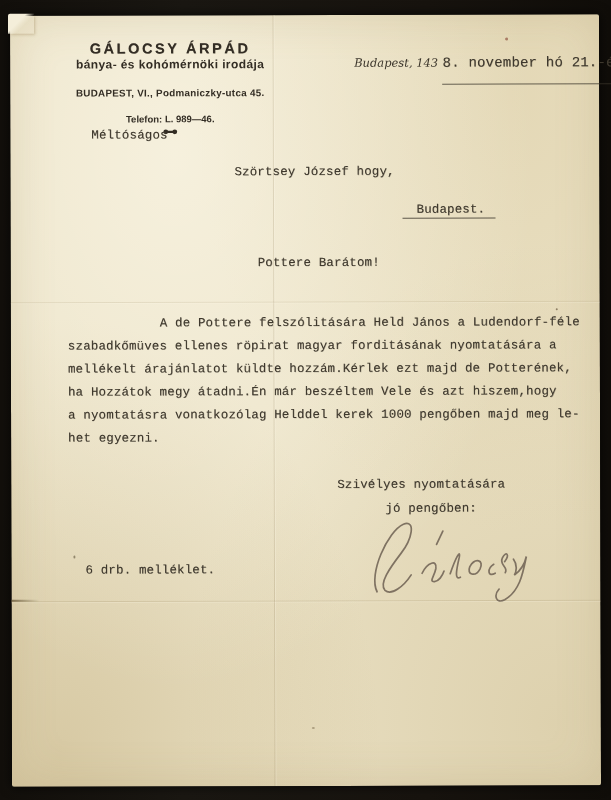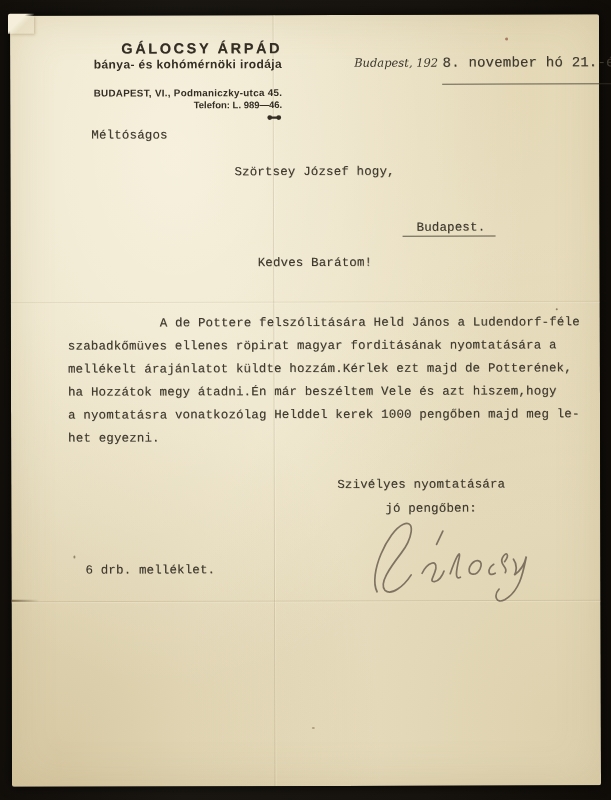--- a/index.html
+++ b/index.html
@@ -21,27 +21,27 @@
     box-shadow:0 0 12px rgba(0,0,0,.75), inset 0 0 46px rgba(148,124,70,.20);
     transform:rotate(-.15deg);
     border-radius:2px;
   }
   .typed{
     position:absolute;
     font-family:"Liberation Mono","DejaVu Sans Mono",monospace;
     font-size:12.4px;color:#3e382d;letter-spacing:.2px;white-space:pre;
     text-shadow:.4px .3px 0 rgba(62,56,45,.4);
   }
-  .underline{border-bottom:1.4px solid rgba(58,52,42,.8);margin-top:18px;}
-  .lh{position:absolute;left:32px;top:26px;width:240px;text-align:right;color:#332d24;}
+  .underline{border-bottom:1.4px solid rgba(58,52,42,.8);}
+  .lh{position:absolute;left:40px;top:26px;width:240px;text-align:center;color:#332d24;}
   .lh-name{font-size:14.5px;font-weight:bold;letter-spacing:2.6px;line-height:15px;
     text-shadow:.3px .3px 0 rgba(51,45,36,.5);}
   .lh-sub{font-size:12px;font-weight:bold;letter-spacing:.4px;margin-top:3px;line-height:11px;}
   .lh-addr{font-size:9.8px;font-weight:bold;letter-spacing:.3px;margin-top:17px;line-height:11px;}
-  .lh-tel{font-size:9.5px;font-weight:bold;margin-top:1px;line-height:11px;}
+  .lh-tel{font-size:9.5px;font-weight:bold;margin-top:15px;line-height:11px;}
   .lh-orn{margin-top:2px;line-height:8px;}
   .dateline{position:absolute;left:344px;top:38px;white-space:nowrap;}
   .dateline .printed{font-family:"DejaVu Serif","Liberation Serif",serif;font-style:italic;
     font-size:11.5px;color:#3b352b;}
   .dateline .typedspan{font-family:"Liberation Mono","DejaVu Sans Mono",monospace;
     font-size:14px;color:#3e382d;letter-spacing:.2px;
     border-bottom:1.4px solid rgba(58,52,42,.75);padding-bottom:13px;
     text-shadow:.4px .3px 0 rgba(62,56,45,.4);}
   .body-block{position:absolute;left:57px;top:297px;width:500px;}
   .body-block .bline{
@@ -93,29 +93,29 @@
       <div class="lh-orn">
         <svg width="16" height="7" viewBox="0 0 16 7" aria-hidden="true">
           <circle cx="3.5" cy="3.5" r="2.4" fill="#332d24"></circle>
           <circle cx="12.5" cy="3.5" r="2.4" fill="#332d24"></circle>
           <rect x="5" y="2.4" width="6" height="2.2" fill="#332d24"></rect>
         </svg>
       </div>
     </div>
 
     <div class="dateline">
-      <span class="printed">Budapest, 192</span>
+      <span class="printed">Budapest, 143</span>
       <span class="typedspan">8. november hó 21.-én.</span>
     </div>
 
     <div class="typed" style="left:81px;top:113px;">Méltóságos</div>
     <div class="typed" style="left:224px;top:150px;">Szörtsey József hogy,</div>
     <div class="typed underline city" style="left:392px;top:188px;">Budapest.</div>
 
-    <div class="typed" style="left:247px;top:241px;">Kedves Barátom!</div>
+    <div class="typed" style="left:247px;top:241px;">Pottere Barátom!</div>
 
     <div class="body-block">
       <div class="bline indent">A de Pottere felszólitására Held János a Ludendorf-féle</div>
       <div class="bline">szabadkőmüves ellenes röpirat magyar forditásának nyomtatására a</div>
       <div class="bline">mellékelt árajánlatot küldte hozzám.Kérlek ezt majd de Potterének,</div>
       <div class="bline">ha Hozzátok megy átadni.Én már beszéltem Vele és azt hiszem,hogy</div>
       <div class="bline">a nyomtatásra vonatkozólag Helddel kerek 1000 pengőben majd meg le-</div>
       <div class="bline">het egyezni.</div>
     </div>
 

